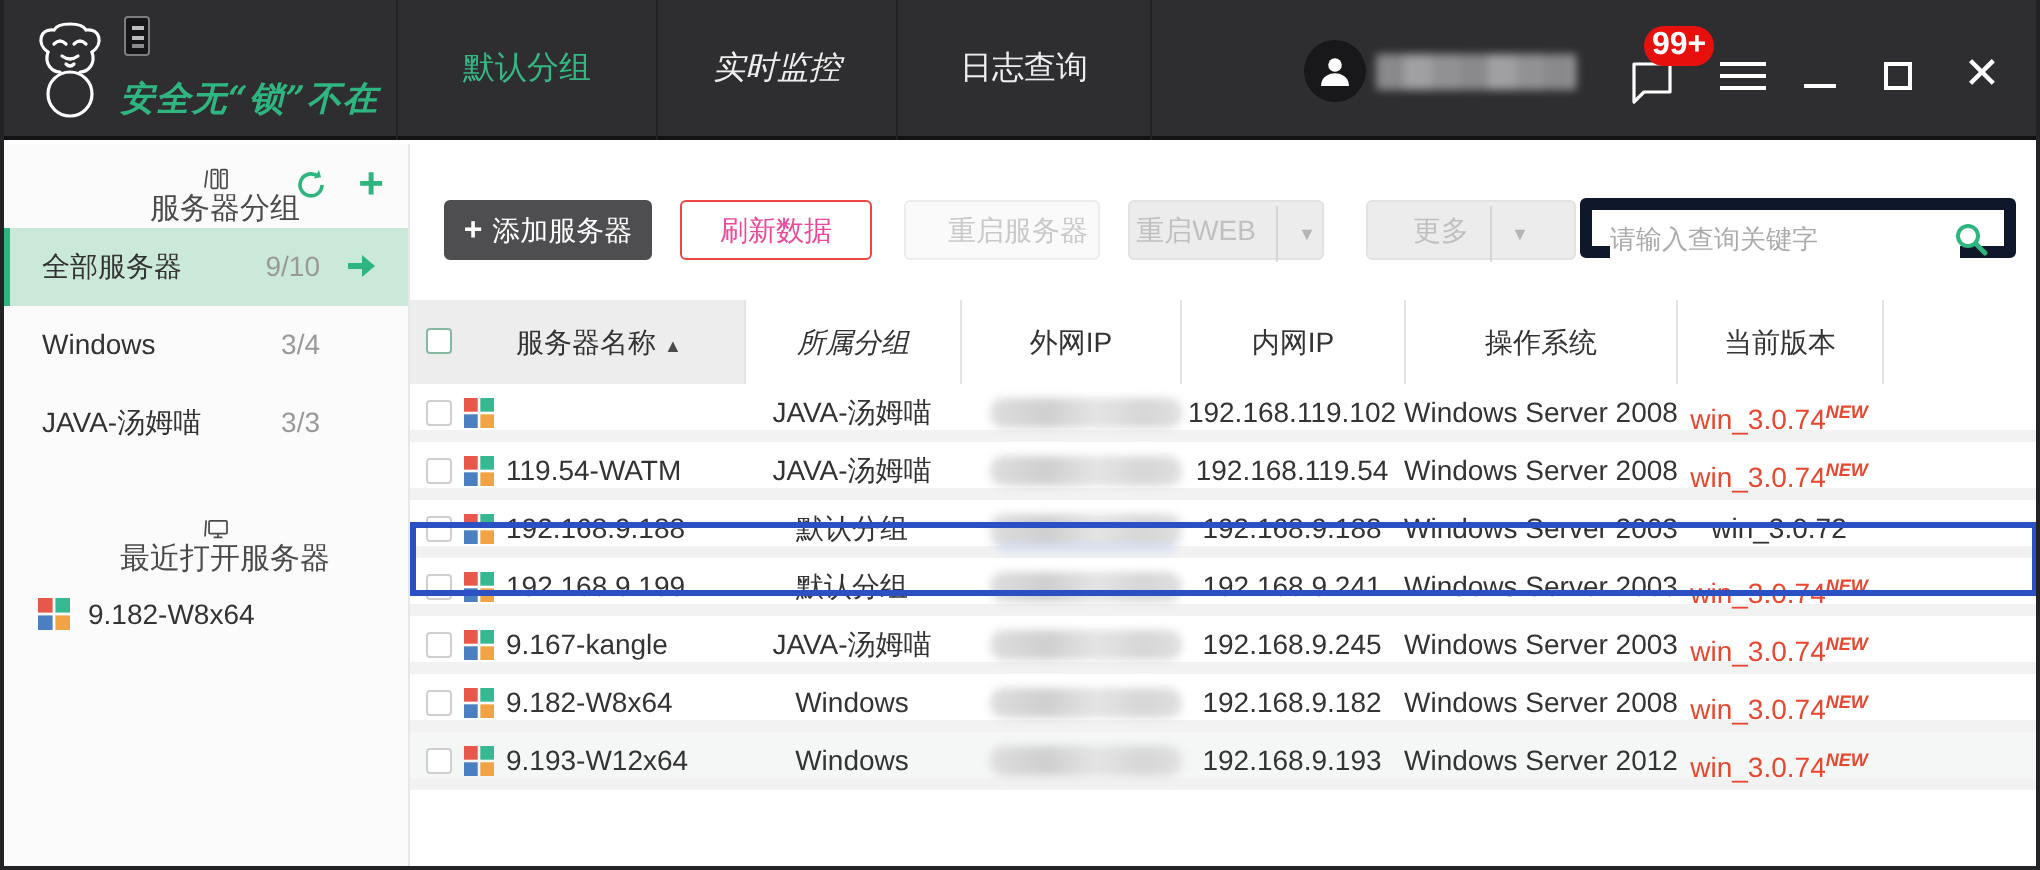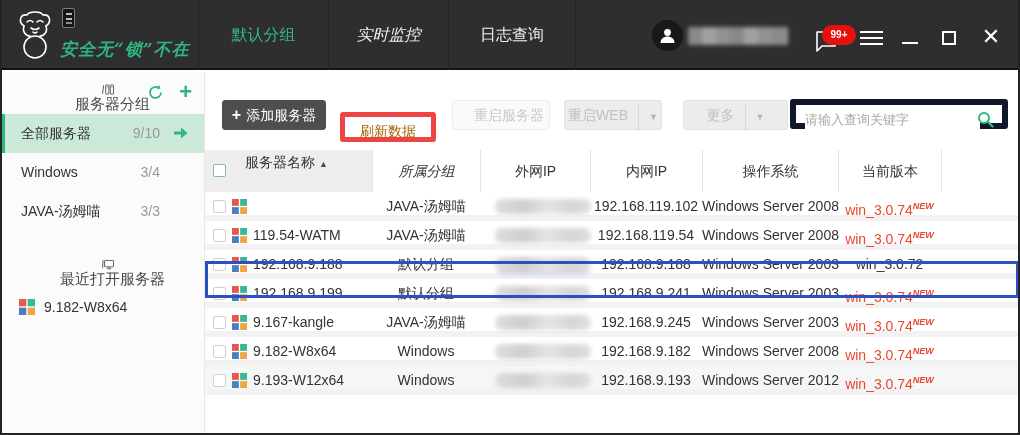--- a/index.html
+++ b/index.html
@@ -20,21 +20,21 @@
   .tabs { position:absolute; left:198px; top:0; height:70px; display:flex; }
   .tab { height:70px; line-height:70px; text-align:center; font-size:16px; color:#ededed; border-left:1px solid #222225; cursor:pointer; }
   .tab:nth-child(1){ width:130px; }
   .tab:nth-child(2){ width:120px;font-style:italic; }
   .tab:nth-child(3){ width:128px; border-right:1px solid #222225; }
   .tab.active { color:#35b784; }
 
   .avatar { position:absolute; left:652px; top:20px; width:31px; height:31px; border-radius:50%; background:#18181a; display:flex; align-items:center; justify-content:center; }
   .nameblur { position:absolute; left:688px; top:27px; width:100px; height:18px; border-radius:2px; background:repeating-linear-gradient(90deg,#8f8f91 0 14px,#a7a7a9 14px 28px,#979799 28px 42px); filter:blur(2px); opacity:.95; }
   .chat { position:absolute; left:814px; top:30px; }
-  .badge { position:absolute; left:822px; top:13px; min-width:34px; height:20px; border-radius:10px; background:#e8100c; color:#fff; font-size:10px; font-weight:bold; text-align:center; line-height:20px; padding:0 4px;margin-top:12px; }
+  .badge { position:absolute; left:822px; top:13px; min-width:34px; height:20px; border-radius:10px; background:#e8100c; color:#fff; font-size:16px; font-weight:bold; text-align:center; line-height:20px; padding:0 4px; }
   .hamburger { position:absolute; left:860px; top:31px; width:23px; height:14px; cursor:pointer; }
   .hamburger i { display:block; height:2px; background:#fff; margin-bottom:4px; }
   .btn-min { position:absolute; left:902px; top:42px; width:16px; height:2px; background:#fff; cursor:pointer; }
   .btn-max { position:absolute; left:942px; top:31px; width:14px; height:14px; border:2px solid #fff; cursor:pointer; }
   .btn-close { position:absolute; left:978px; top:24px; width:26px; height:26px; color:#fff; font-size:22px; line-height:26px; text-align:center; cursor:pointer; }
 
   
   .sidebar { position:absolute; left:0; top:72px; width:205px; height:363px; background:#fbfbfb; border-right:1px solid #e7e7e7; }
   .side-header { position:relative; height:42px; padding:12px 0 0 12px; display:flex; align-items:center; color:#4a4a4a; font-size:15px;flex-direction:column; }
   .side-header .lbl { margin-left:9px; }
@@ -48,37 +48,37 @@
   .recent-item { position:relative; height:36px; line-height:36px; padding-left:44px; font-size:14px; color:#333; cursor:pointer; }
   .recent-item .winlogo { position:absolute; left:19px; top:10px; }
 
   
   .main { position:absolute; left:205px; top:72px; width:815px; height:363px; background:#fff; }
 
   .toolbar { position:absolute; left:0; top:0; width:815px; height:78px; }
   .tbtn { position:absolute; top:28px; height:30px; border-radius:3px; font-size:14px; text-align:center; line-height:28px; cursor:pointer; }
   .tbtn.dark { left:17px; width:104px; background:#4e4e50; color:#fff; border:1px solid #4e4e50; }
   .tbtn.dark .plus { font-size:16px; font-weight:bold; margin-right:5px; }
-  .tbtn.light { left:135px; width:96px; background:#fff; color:#a16207; border:5px solid #ef4444;margin-top:12px; }
+  .tbtn.light { left:135px; width:96px; background:#fff; color:#ec4899; border:1px solid #ef4444; }
   .tbtn.disabled { background:#fafafa; color:#c9c9c9; border:1px solid #ececec; cursor:default; }
   .tbtn.rs { left:247px; width:98px;padding-left:16px; }
   .tbtn.drop { background:#ececec; border:1px solid #e2e2e2; color:#c0c0c0; }
   .tbtn.rw { left:359px; width:98px; }
   .tbtn.more { left:478px; width:105px; }
   .tbtn .caret { display:inline-block; margin-left:10px; padding-left:10px; border-left:1px solid #d7d7d7; font-size:9px; color:#b5b5b5; }
   .search { position:absolute; right:12px; top:27px; width:218px; height:30px; border:6px solid #0f172a; border-radius:3px; background:#fff; }
   .search input { position:absolute; left:9px; top:1px; width:175px; height:26px; border:none; outline:none; font-size:13px; color:#333; font-family:"Liberation Sans", sans-serif; }
   .search input::placeholder { color:#aaa; }
   .search .mag { position:absolute; right:8px; top:6px; cursor:pointer; }
 
   
   .thead { position:absolute; left:0; top:78px; width:815px; height:42px; background:#fff; }
   .thead .namecol { position:absolute; left:0; top:0; width:167px; height:42px; background:#ededed; }
   .hcell { position:absolute; top:0; height:42px; line-height:42px; text-align:center; font-size:14px; color:#333; border-left:1px solid #e3e3e3; }
-  .hname { position:absolute; left:40px; top:0; line-height:24px; font-size:14px; color:#333; }
+  .hname { position:absolute; left:53px; top:0; line-height:42px; font-size:14px; color:#333; }
   .hname .sort { font-size:9px; color:#4a4a4a; margin-left:4px; }
   .c1 { left:167px; width:108px;font-style:italic; } .c2 { left:275px; width:110px; }
   .c3 { left:385px; width:112px; } .c4 { left:497px; width:136px; }
   .c5 { left:633px; width:103px; } .c6 { left:736px; width:79px; }
 
   .rows { position:absolute; left:0; top:120px; width:815px; }
   .row { position:relative; height:29px; background:#fff; border-bottom:6px solid #f2f2f2; cursor:pointer; }
   .row.last { background:#f5f6f6; }
   .cb { position:absolute; width:13px; height:13px; border:1px solid #cfcfcf; border-radius:2px; background:#fff; top:8px; left:8px; cursor:pointer; }
   .cb.hd { top:14px; border-color:#86b9a2; }

